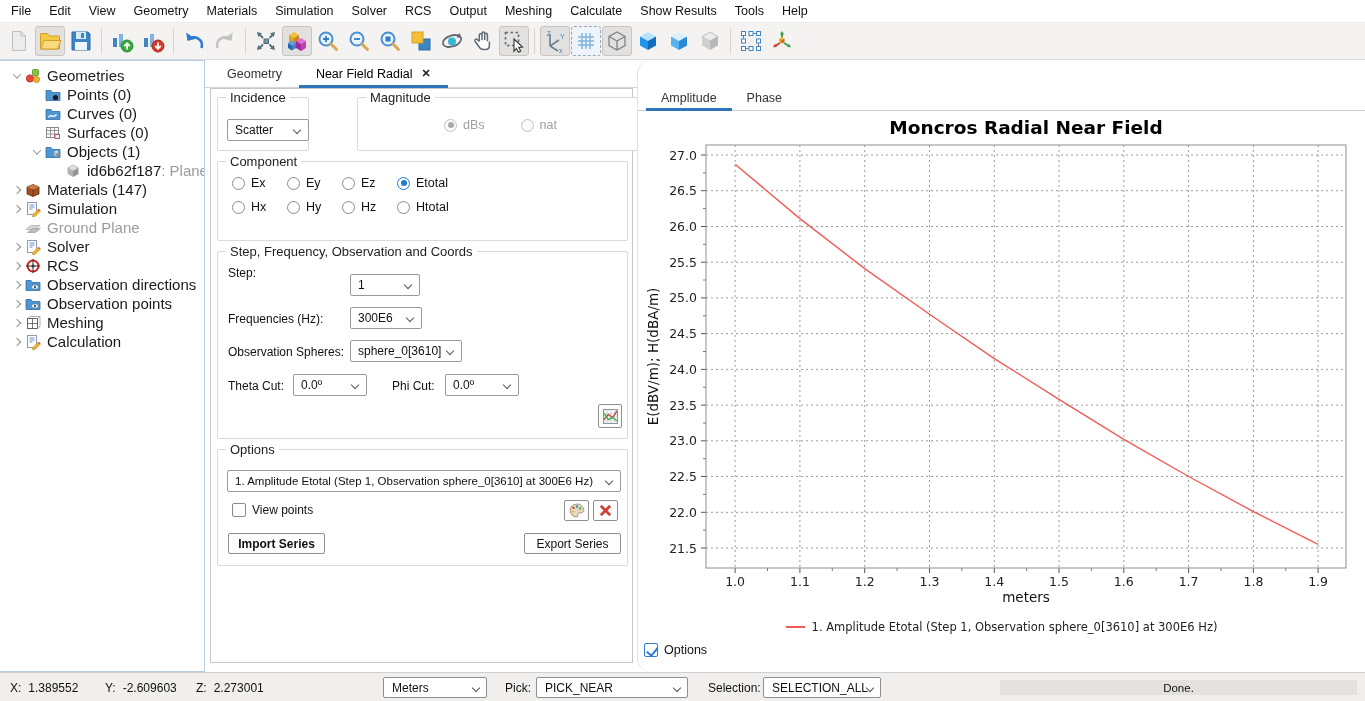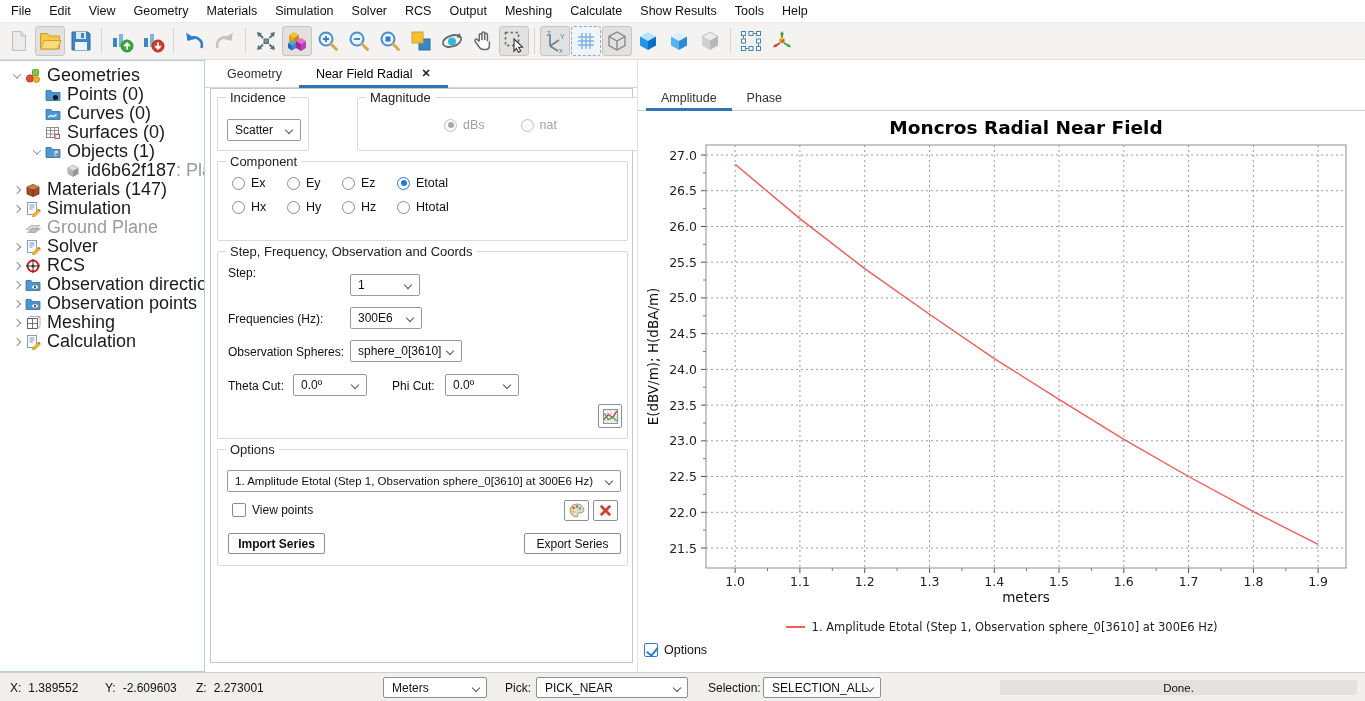--- a/index.html
+++ b/index.html
@@ -18,21 +18,21 @@
   .tb-btn.highlighted{background:#e3e1df;border-color:#c8c6c4;}
   .tb-btn.dashed{border:1px dashed #9aa7b5;background:#eef4fa;}
   .tb-btn.disabled{opacity:.9;}
   .tb-sep{width:1px;height:26px;background:#d7d5d3;margin:0 4px;flex:none;}
 
   
   .main{display:flex;height:612px;}
 
   
   .tree-panel{width:205px;flex:none;background:#fff;border:1px solid #b7cde2;border-left:none;padding-top:5px;overflow:hidden;}
-  .tree-row{height:19px;display:flex;align-items:center;white-space:nowrap;font-size:18px;}
+  .tree-row{height:19px;display:flex;align-items:center;white-space:nowrap;font-size:15px;}
   .tree-arrow{width:17px;flex:none;display:flex;align-items:center;justify-content:center;}
   .chev{width:6px;height:6px;border-right:1.5px solid #8f8f8f;border-bottom:1.5px solid #8f8f8f;}
   .chev.open{transform:rotate(45deg) translate(-1px,-1px);}
   .chev.closed{transform:rotate(-45deg);}
   .tree-icon{width:17px;height:16px;flex:none;margin-right:5px;}
   .tree-icon svg{width:16px;height:16px;}
   .tree-label{color:#1a1a1a;}
   .tree-suffix{color:#9b9b9b;}
   .tree-row.muted .tree-label{color:#9b9b9b;}
 
@@ -73,21 +73,21 @@
   .btn{position:absolute;background:#fdfdfd;border:1px solid #8f8f8f;border-radius:2px;font-size:12px;
        display:flex;align-items:center;justify-content:center;cursor:default;}
   .icon-btn svg{width:17px;height:17px;}
 
   .chk{width:14px;height:14px;border:1px solid #8a8a8a;border-radius:2px;background:#fff;position:relative;flex:none;}
   .chk.checked{border-color:#2e7cd6;}
   .chk.checked::after{content:"";position:absolute;left:3.5px;top:0.5px;width:4.5px;height:8.5px;
        border-right:2px solid #2e7cd6;border-bottom:2px solid #2e7cd6;transform:rotate(40deg);}
 
   
-  .chart-panel{flex:1;position:relative;background:#fff;border-left:1px solid #e2e2e2;}
+  .chart-panel{flex:1;position:relative;background:#fff;border-left:1px solid #e2e2e2;border-radius:14px;}
   .chart-tabs{position:absolute;left:0;right:0;top:25px;height:26px;border-bottom:1px solid #cfcfcf;display:flex;padding-left:8px;}
   .chart-tab{padding:0 15px;display:flex;align-items:center;font-size:12.5px;color:#333;position:relative;cursor:default;}
   .chart-tab.active::after{content:"";position:absolute;left:0;right:0;bottom:-1px;height:3px;background:#2e74b8;}
   #chartSvg{position:absolute;left:0;top:51px;}
   .legend-row{position:absolute;left:0;right:0;top:560px;display:flex;justify-content:center;align-items:center;gap:7px;}
   .legend-line{width:19px;height:0;border-top:2px solid #f25b56;flex:none;}
   .legend-text{font-size:12px;color:#222;font-family:"DejaVu Sans",sans-serif;font-size:11.5px;}
   .options-row{position:absolute;left:6px;top:583px;display:flex;align-items:center;gap:6px;font-size:12.5px;}
 
   
@@ -542,21 +542,21 @@
           <div class="doc-tab active">
             <span>Near Field Radial</span>
             <span class="tab-close">✕</span>
           </div>
         </div>
 
       <div class="form-panel">
 
         <div class="group" id="g-incidence">
           <span class="gtitle">Incidence</span>
-          <div class="dd" style="left:9px;top:21px;width:74px;">
+          <div class="dd" style="left:9px;top:21px;width:82px;">
             <span>Scatter</span>
             <span class="chev-dd"></span>
           </div>
         </div>
 
         <div class="group" id="g-magnitude">
           <span class="gtitle">Magnitude</span>
           <div id="magnitudeRow">
               <label class="radio-item dis">
                 <span class="radio sel"></span>

